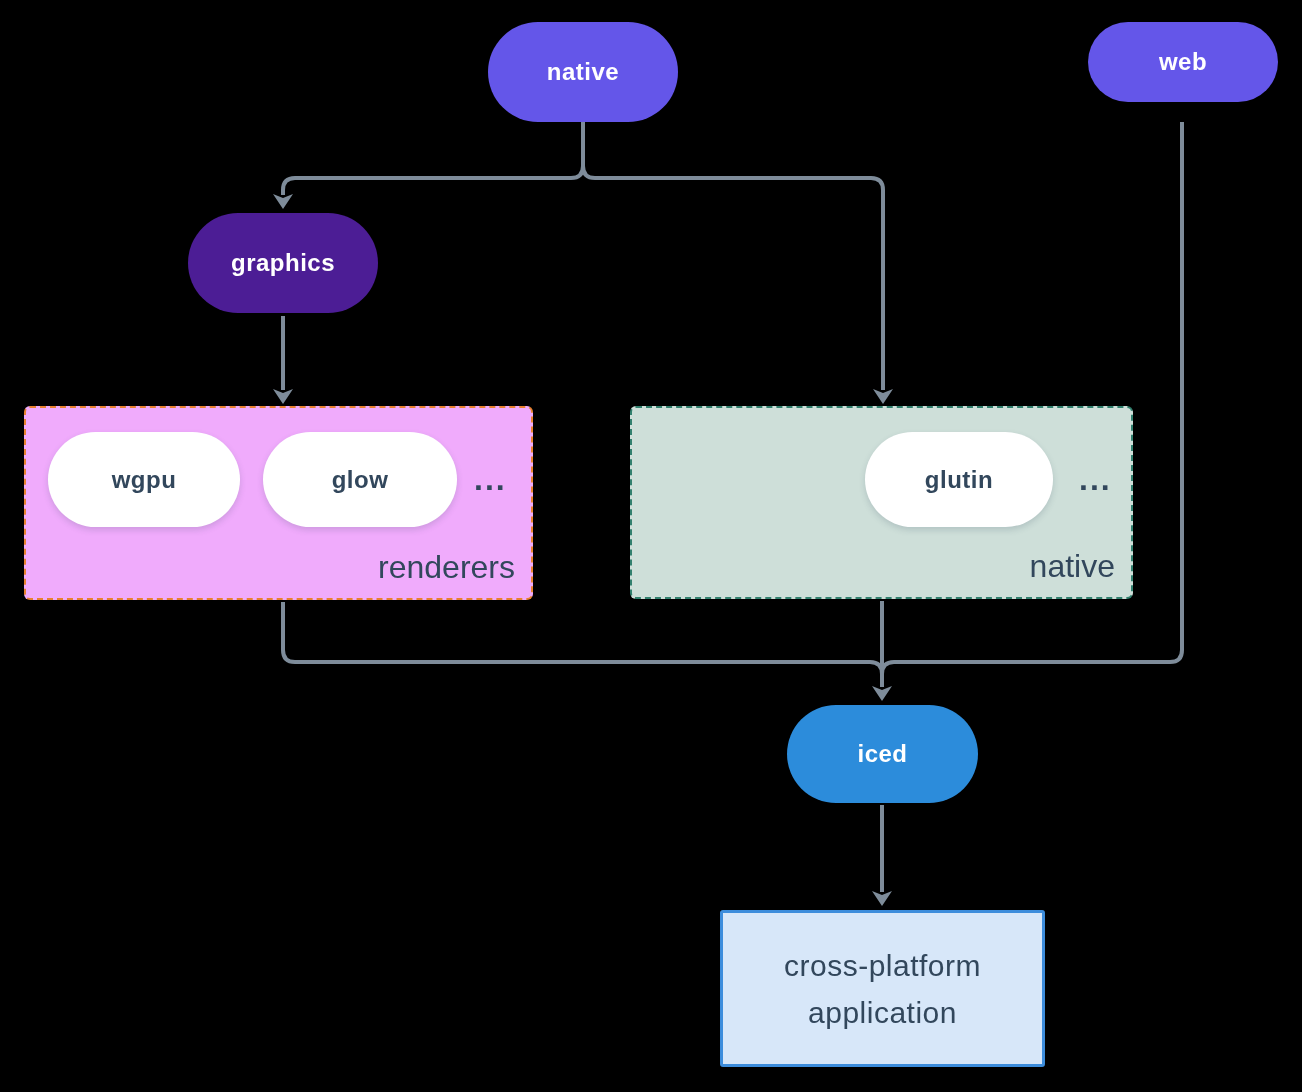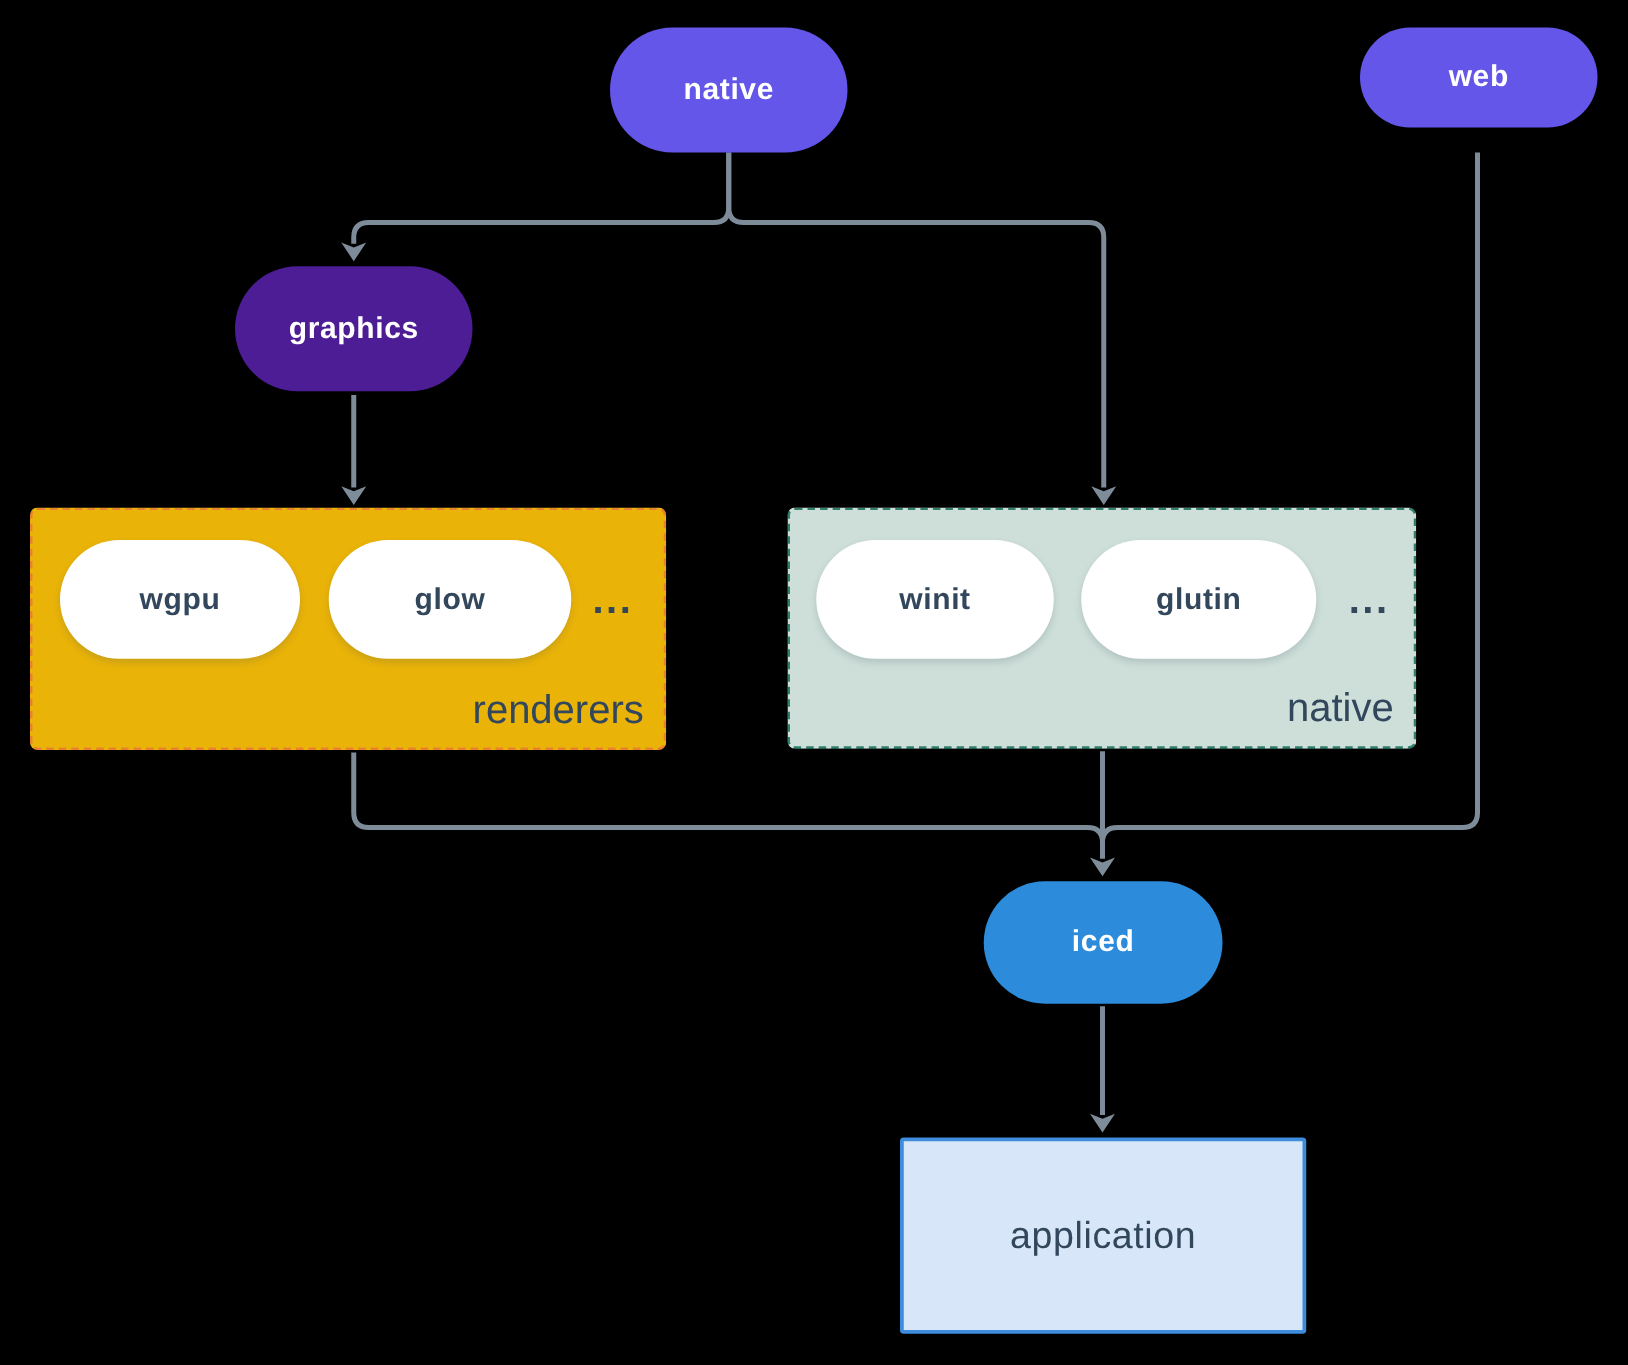--- a/index.html
+++ b/index.html
@@ -51,21 +51,21 @@
     box-shadow: 0 3px 6px rgba(50,71,92,0.18);
   }
   .group-box {
     position: absolute;
     box-sizing: border-box;
     border-radius: 6px;
   }
   .group-box.renderers {
     left: 24px; top: 406px;
     width: 509px; height: 194px;
-    background: #eab308;
+    background: #f0abfc;
     border: 2px dashed #E8822F;
   }
   .group-box.shells {
     left: 630px; top: 406px;
     width: 503px; height: 193px;
     background: #CEDFD9;
     border: 2px dashed #31806E;
   }
   .group-label {
     position: absolute;
@@ -157,31 +157,29 @@
       <span>wgpu</span>
     </div>
     <div class="pill white" id="pill-glow">
       <span>glow</span>
     </div>
     <div class="ellipsis" id="ellipsis-renderers">...</div>
     <div class="group-label">renderers</div>
   </div>
 
   <div class="group-box shells">
-    <div class="pill white" id="pill-winit">
-      <span>winit</span>
-    </div>
     <div class="pill white" id="pill-glutin">
       <span>glutin</span>
     </div>
     <div class="ellipsis" id="ellipsis-shells">...</div>
     <div class="group-label">native</div>
   </div>
 
   <div class="pill blue" id="node-iced">
     <span>iced</span>
   </div>
 
   <div id="node-application">
+    <span>cross-platform</span>
     <span>application</span>
   </div>
 
 </div>
 
 </body></html>

